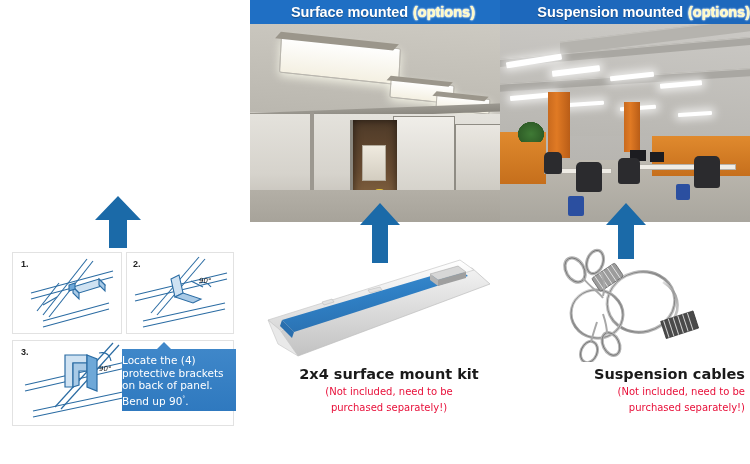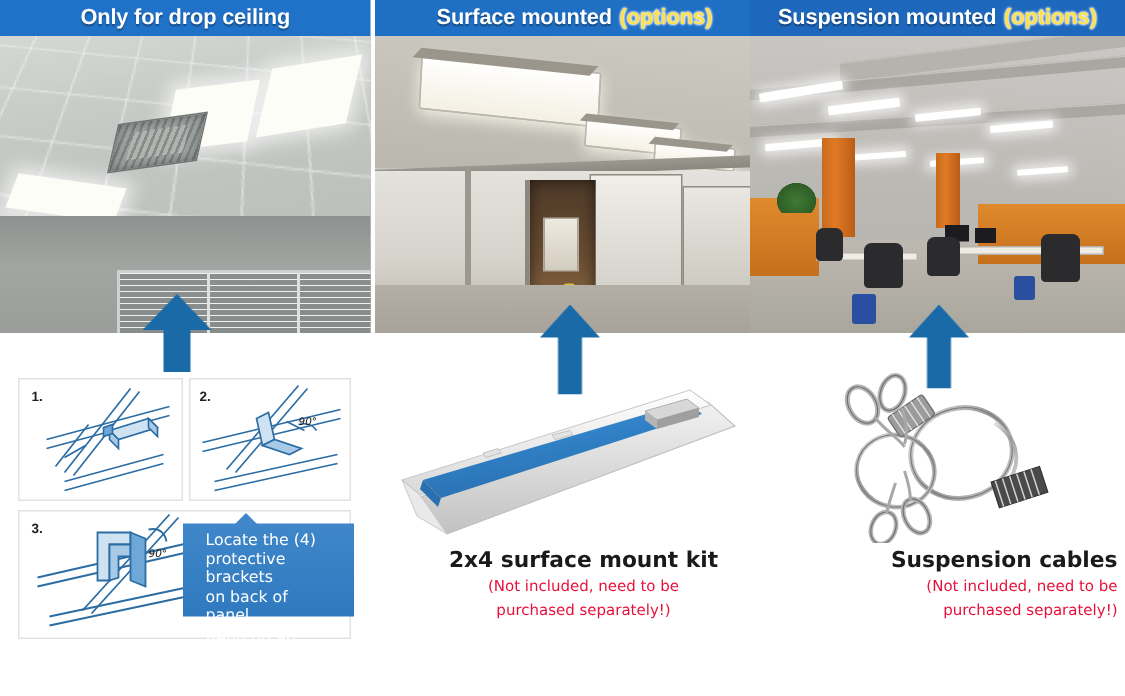--- a/index.html
+++ b/index.html
@@ -19,28 +19,28 @@
   .panel.p3{left:500px;width:250px;}
 
   .panel-header{
     position:absolute;left:0;top:0;width:100%;height:24px;
     background:#1f6fc4;
     display:flex;align-items:center;justify-content:center;
     box-sizing:border-box;
   }
   .panel.p1 .panel-header{background:#1f72c8;}
   .panel.p2 .panel-header{background:#1f6fc4;}
-  .panel.p3 .panel-header{background:#1d68bc;}
+  .panel.p3 .panel-header{background:#1d68bc;justify-content:flex-end;}
   .hdr-main{
     color:#ffffff;font-weight:bold;font-size:14.5px;letter-spacing:-0.1px;
     text-shadow:0 1px 1px rgba(0,0,0,.35);
     white-space:nowrap;
   }
   .hdr-opt{
-    color:#fde047;font-weight:bold;font-size:14.5px;margin-left:5px;
+    color:#fef9c3;font-weight:bold;font-size:14.5px;margin-left:5px;
     white-space:nowrap;
     text-shadow:0 0 2px #fff,0 0 2px #fff,0 0 1px #fff;
   }
 
   .photo{position:absolute;left:0;top:24px;width:100%;height:198px;overflow:hidden;}
 
   
   .ph1{background:linear-gradient(#b9bcbb,#a7aaa9);}
   .ph1 .ceil{
     position:absolute;left:-40px;top:-10px;width:340px;height:150px;
@@ -214,21 +214,21 @@
     position:absolute;left:8px;top:248px;width:228px;height:180px;
     background:#ffffff;
   }
   .dcell{position:absolute;background:#fff;border:1px solid #e2e2e2;}
   .dnum{position:absolute;font-size:9px;font-weight:bold;color:#222;}
 
   .callout{
     position:absolute;left:122px;top:349px;width:114px;height:62px;
     background:linear-gradient(180deg,#3f87c9 0%,#2f79bf 100%);
     color:#fff;font-size:10.5px;line-height:12.6px;
-    padding:5px 15px;box-sizing:border-box;
+    padding:5px 0;box-sizing:border-box;
     font-family:"DejaVu Sans", sans-serif;
   }
   .callout .ptr{
     position:absolute;left:34px;top:-7px;width:0;height:0;
     border-left:8px solid transparent;border-right:8px solid transparent;
     border-bottom:8px solid #3f87c9;
   }
   .callout .deg{font-size:6px;vertical-align:super;}
 
   
@@ -240,37 +240,20 @@
 
   
   .kitimg{position:absolute;left:262px;top:258px;width:232px;height:104px;}
   .cabimg{position:absolute;left:545px;top:248px;width:170px;height:114px;}
 </style>
 </head>
 <body>
 
 <div class="stage">
 
-  <div class="panel p1">
-    <div class="panel-header">
-      <span class="hdr-main">Only for drop ceiling</span>
-    </div>
-    <div class="photo ph1">
-      <div class="ceil"></div>
-      <div class="lp lp1"></div>
-      <div class="lp lp2"></div>
-      <div class="lp lp3"></div>
-      <div class="lp lp4"></div>
-      <div class="vent">
-          <i></i>
-        </div>
-      <div class="wall"></div>
-      <div class="blinds"></div>
-    </div>
-  </div>
 
   <div class="panel p2">
     <div class="panel-header">
       <span class="hdr-main">Surface mounted</span>
       <span class="hdr-opt">(options)</span>
     </div>
     <div class="photo ph2">
       <div class="ceil2"></div>
       <div class="fx fx1"></div>
       <div class="fx fx2"></div>

